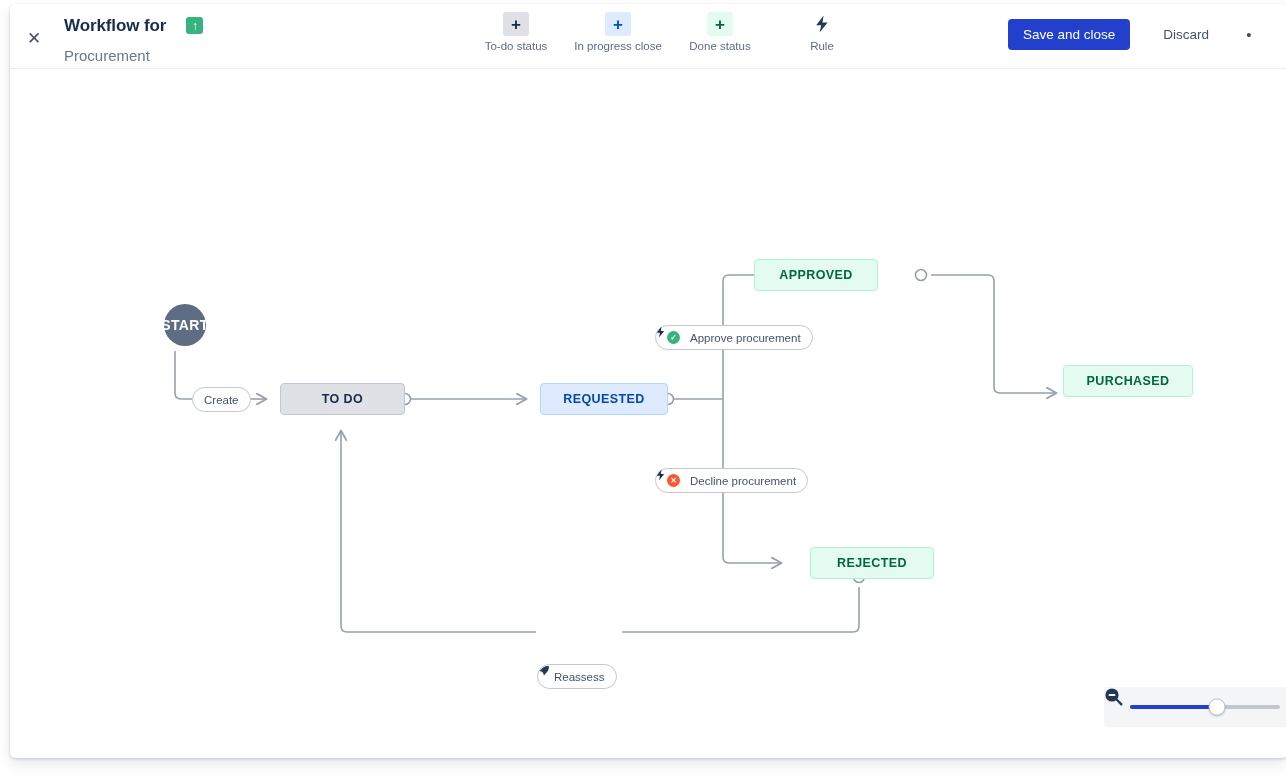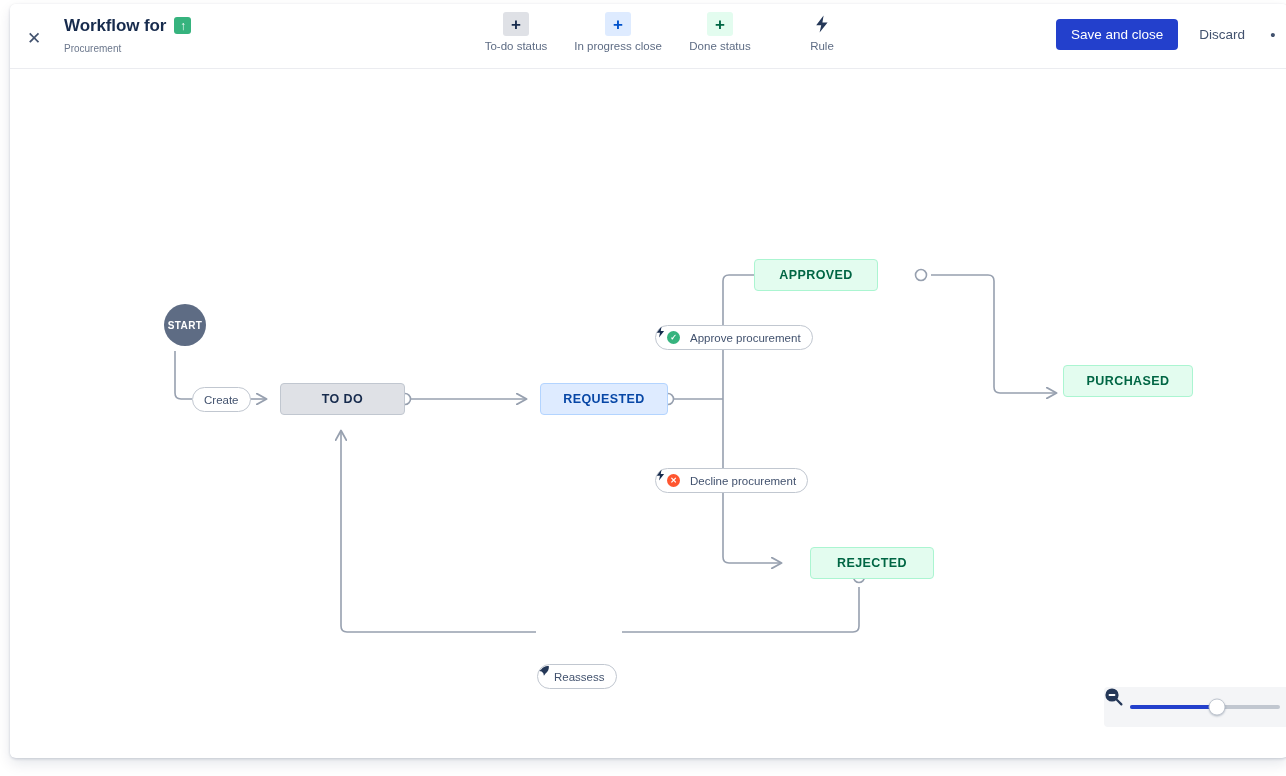--- a/index.html
+++ b/index.html
@@ -27,33 +27,33 @@
     background: #fff;
   }
   .close-btn {
     position: absolute; left: 8px; top: 18px;
     width: 32px; height: 32px;
     display: flex; align-items: center; justify-content: center;
     color: #42526E; font-size: 17px; cursor: pointer;
     border-radius: 3px; background: transparent;
   }
   .title-block { position: absolute; left: 54px; top: 11px; }
-  .title-row { display: flex; align-items: center; gap: 8px; }
+  .title-row { display: flex; align-items: center; gap: 20px; }
   .wf-title {
     font-size: 17px; font-weight: bold; color: #172B4D;
     letter-spacing: -0.1px; line-height: 21px;
   }
   .proj-avatar {
     width: 17px; height: 17px; border-radius: 3px;
     background: #36B37E; display: inline-flex;
     align-items: center; justify-content: center;
     color: #fff; font-size: 12px; line-height: 1;
   }
   .wf-sub {
-    font-size: 10px; color: #6B778C; margin-top: 6px; line-height: 14px;
+    font-size: 15px; color: #6B778C; margin-top: 13px; line-height: 14px;
   }
 
   .tools {
     position: absolute; left: 455px; top: 8px;
     display: flex; align-items: flex-start; gap: 0px;
   }
   .tool {
     width: 102px; display: flex; flex-direction: column;
     align-items: center; cursor: pointer; gap: 4px;
   }
@@ -62,22 +62,22 @@
     display: flex; align-items: center; justify-content: center;
     font-size: 17px; font-weight: bold; line-height: 1;
   }
   .ico-todo     { background: #DFE1E6; color: #172B4D; }
   .ico-progress { background: #DEEBFF; color: #0052CC; }
   .ico-done     { background: #E3FCEF; color: #006644; }
   .ico-plain    { background: transparent; color: #172B4D; }
   .tool-label { font-size: 11.5px; color: #5E6C84; white-space: nowrap; }
 
   .actions {
-    position: absolute; right: 4px; top: 15px;
-    display: flex; align-items: center; gap: 8px; padding-left: 35px;
+    position: absolute; right: 28px; top: 15px;
+    display: flex; align-items: center; gap: 20px; padding-left: 35px;
   }
   .btn-primary {
     background: #2340CC; color: #fff;
     font-size: 13.5px; font-weight: normal;
     padding: 8px 15px; border: none; border-radius: 4px;
     cursor: pointer; font-family: inherit;
   }
   .btn-subtle {
     background: transparent; color: #42526E;
     font-size: 13.5px; padding: 8px 13px;
@@ -108,21 +108,21 @@
   }
   .node-todo  { background: #DFE1E6; border: 1px solid #C1C7D0; color: #172B4D; }
   .node-blue  { background: #DEEBFF; border: 1px solid #B3D4FF; color: #0747A6; }
   .node-green { background: #E3FCEF; border: 1px solid #ABF5D1; color: #006644; }
 
   .start-node {
     position: absolute;
     width: 42px; height: 42px; border-radius: 50%;
     background: #5E6C84; color: #fff;
     display: flex; align-items: center; justify-content: center;
-    font-size: 10px; font-weight: bold; letter-spacing: 0.4px;
+    font-size: 14px; font-weight: bold; letter-spacing: 0.4px;
     cursor: pointer; user-select: none;
   }
 
   
   .pill {
     position: absolute;
     display: flex; align-items: center; gap: 5px;
     background: #fff; border: 1px solid #C1C7D0;
     border-radius: 14px; height: 25px; padding: 0 11px;
     font-size: 11.5px; color: #42526E; white-space: nowrap;

